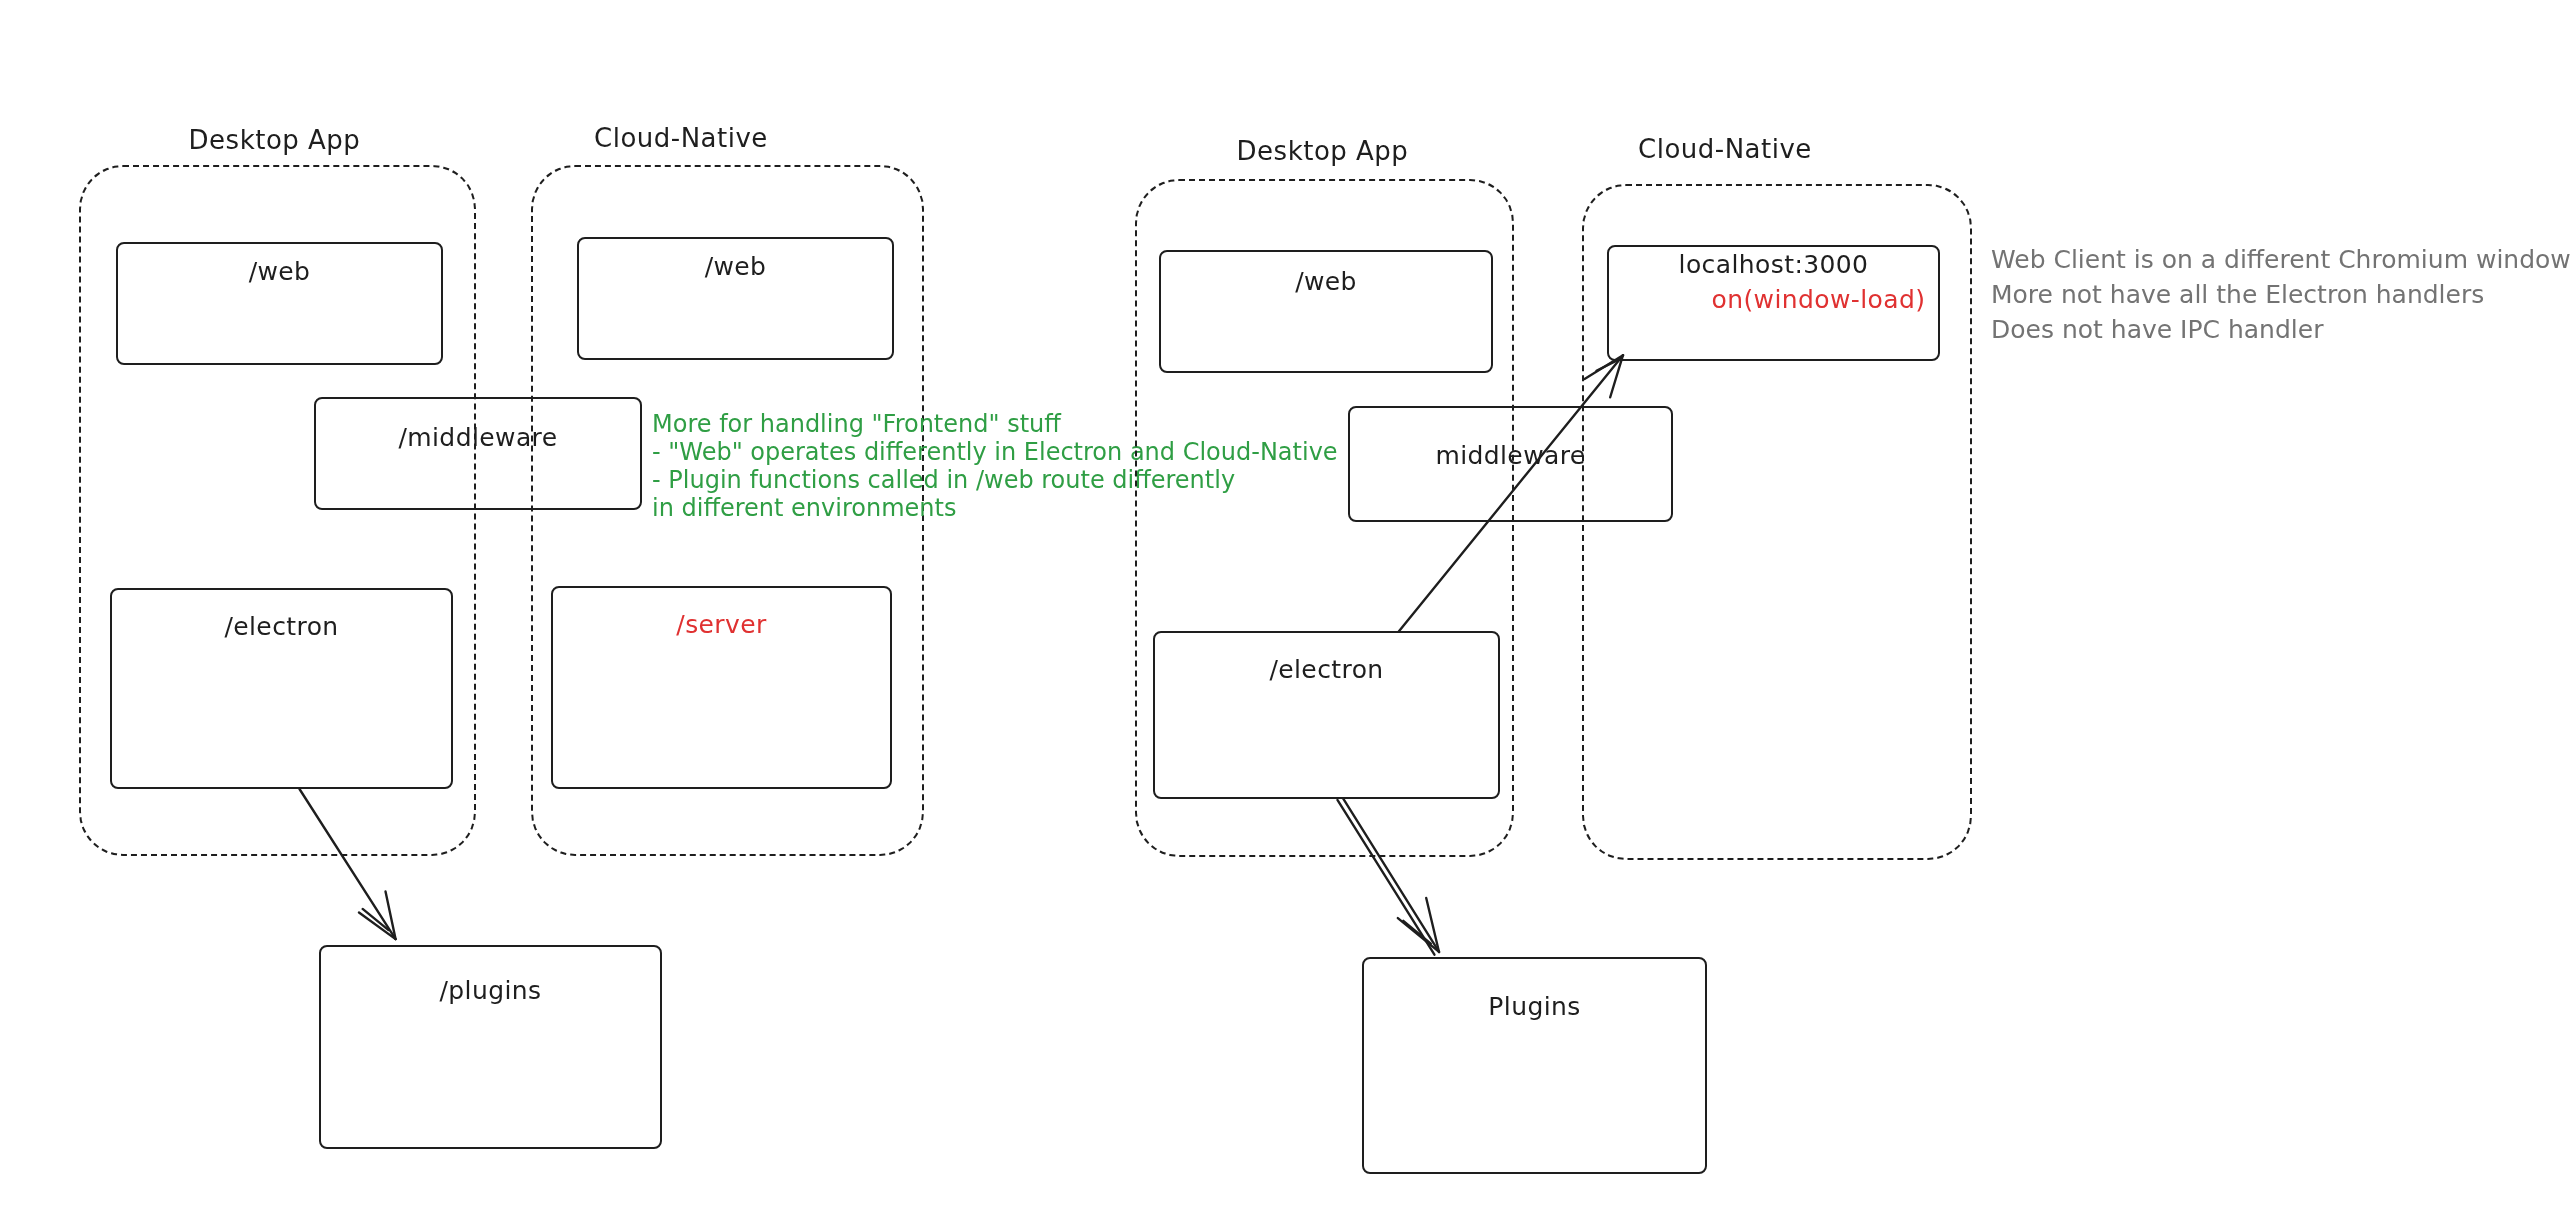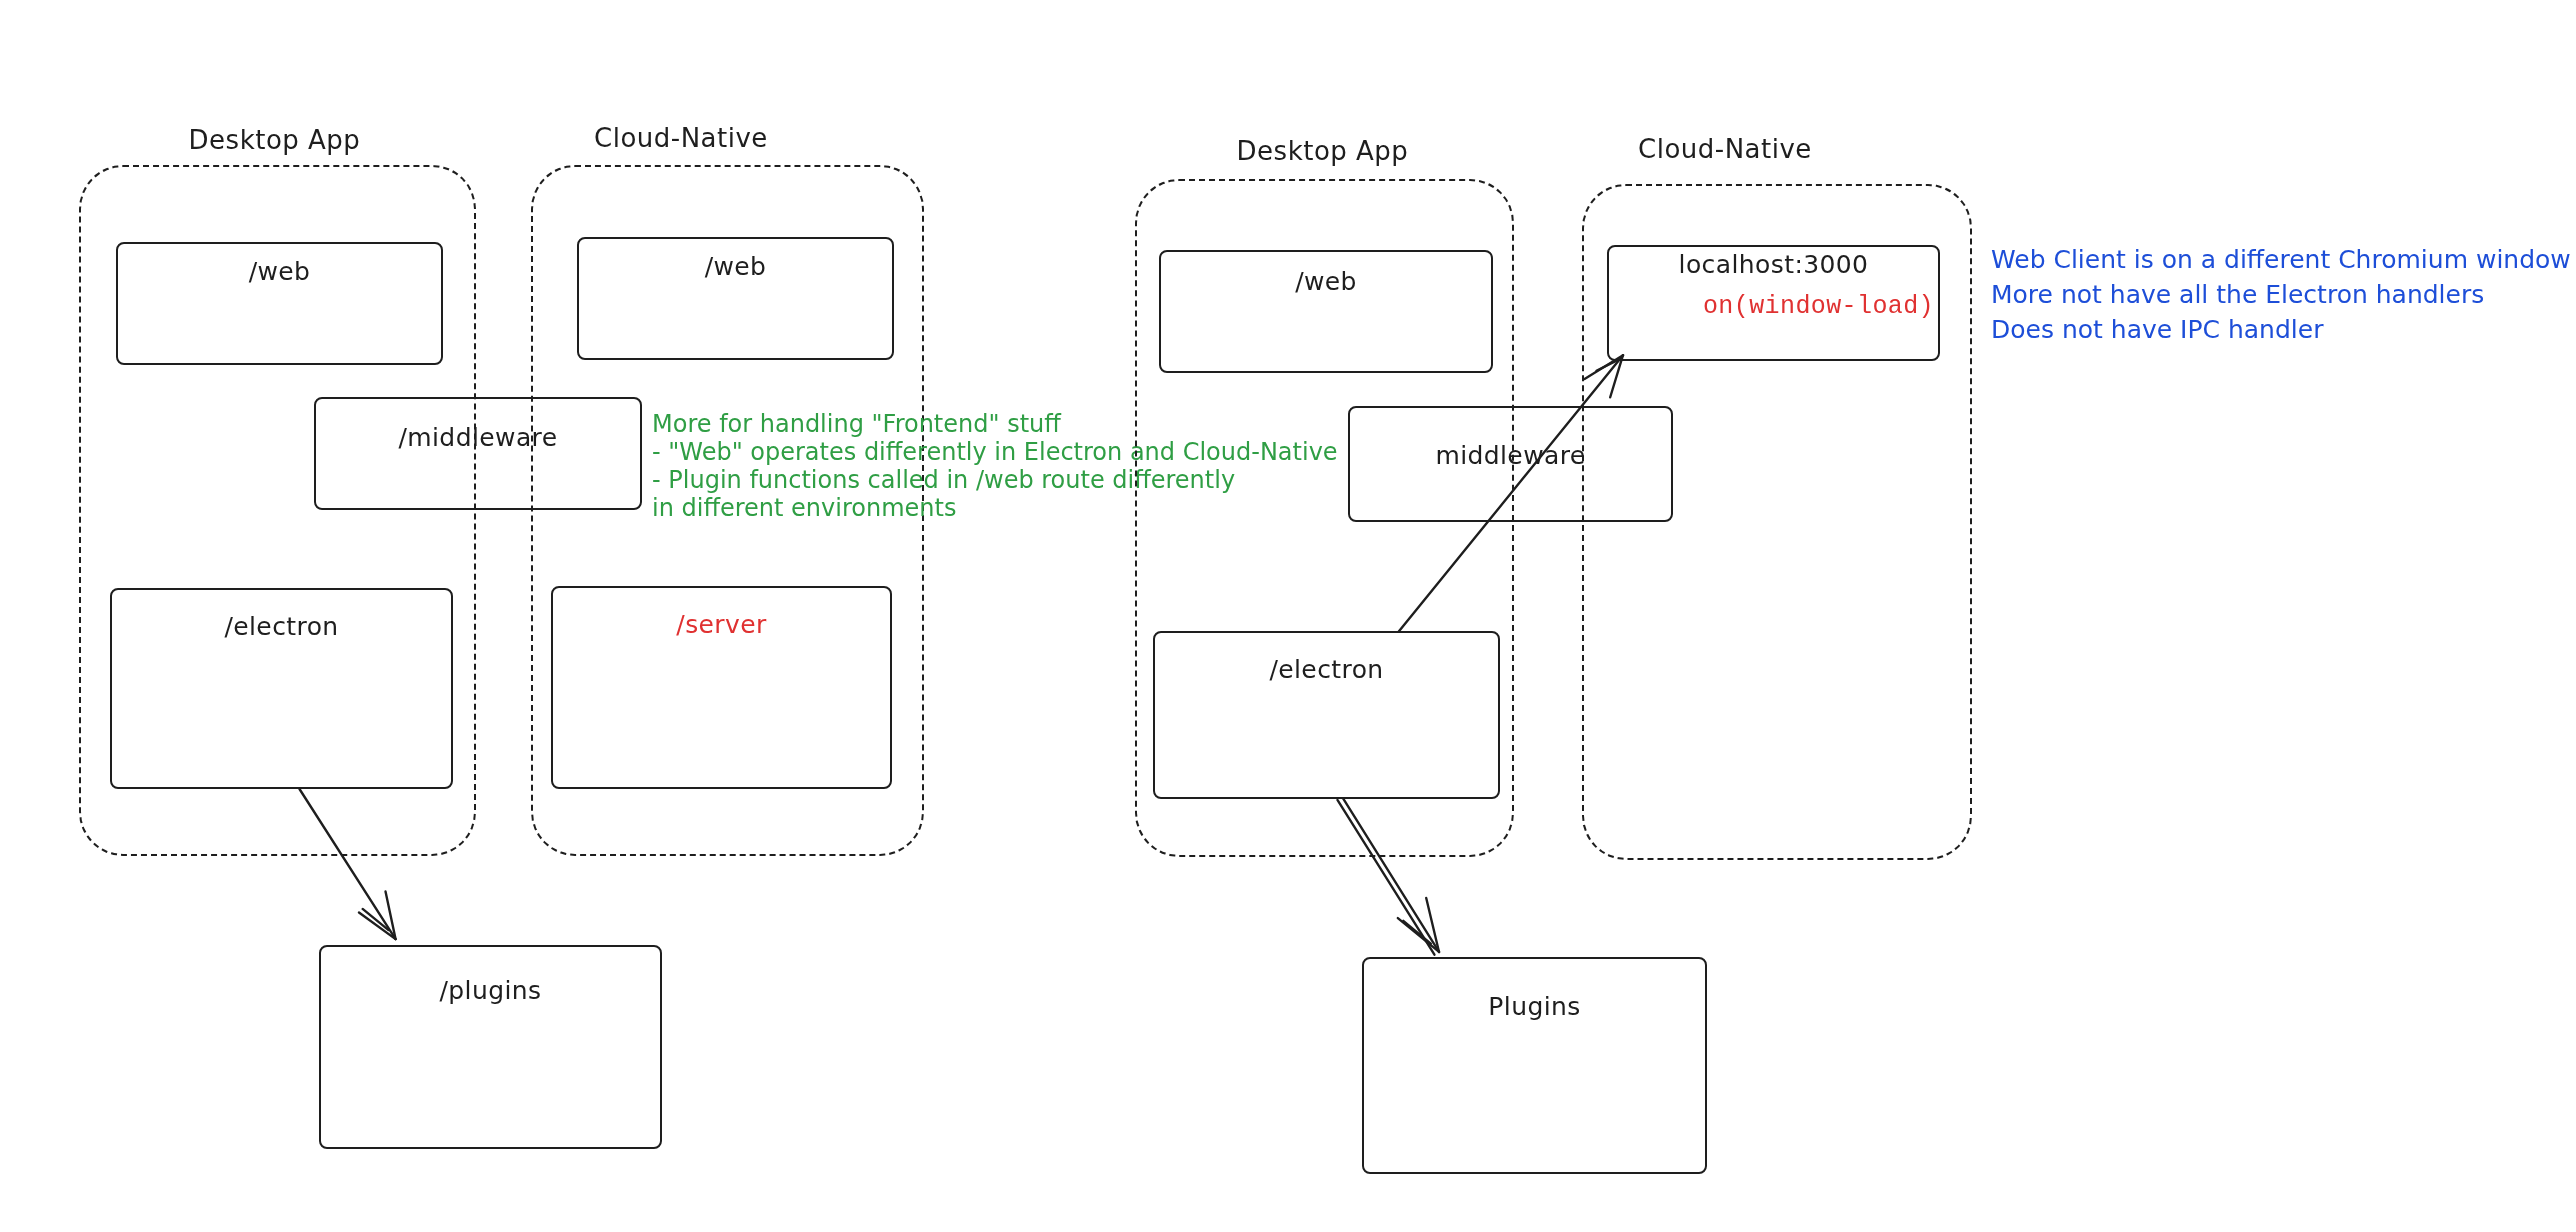--- a/index.html
+++ b/index.html
@@ -31,21 +31,21 @@
   .group-title {
     position:absolute;
     font-size:26px; line-height:29px;
     letter-spacing:0.5px;
     white-space:nowrap;
   }
   .centered { text-align:center; }
   .note { position:absolute; white-space:nowrap; }
   .note div { white-space:pre; }
   .note-green { color:#2f9e44; font-size:24px; line-height:28px; }
-  .note-red   { color:#1d4ed8; font-size:25px; line-height:35px; }
+  .note-red   { color:#737373; font-size:25px; line-height:35px; }
   .red-text   { color:#e03131; }
   .arrow-layer {
     position:absolute; left:0; top:0; width:2576px; height:1232px;
     pointer-events:none;
   }
   .arrow-layer path {
     fill:none; stroke:#1e1e1e; stroke-width:2.6px;
     stroke-linecap:round;
   }
 </style>
@@ -100,21 +100,21 @@
   <div class="group-title" style="left:1638px; top:135px;">Cloud-Native</div>
 
   <div class="group-container" style="left:1582px; top:184px; width:386px; height:672px;"></div>
 
   <div class="node-box" style="left:1159px; top:250px; width:330px; height:119px;">
     <span class="node-label" style="margin-top:14.6px;">/web</span>
   </div>
 
   <div class="node-box" style="left:1607px; top:245px; width:329px; height:112px;">
     <span class="node-label" style="margin-top:3px;">localhost:3000</span>
-    <span class="node-label red-text" style="margin-top:13px; position:relative; left:45px;font-family:Liberation Mono, monospace;">on(window-load)</span>
+    <span class="node-label red-text" style="margin-top:6px; position:relative; left:45px;">on(window-load)</span>
   </div>
 
   <div class="node-box" style="left:1348px; top:406px; width:321px; height:112px;">
     <span class="node-label" style="margin-top:33px;">middleware</span>
   </div>
 
   <div class="node-box" style="left:1153px; top:631px; width:343px; height:164px;">
     <span class="node-label" style="margin-top:22px;">/electron</span>
   </div>
 

